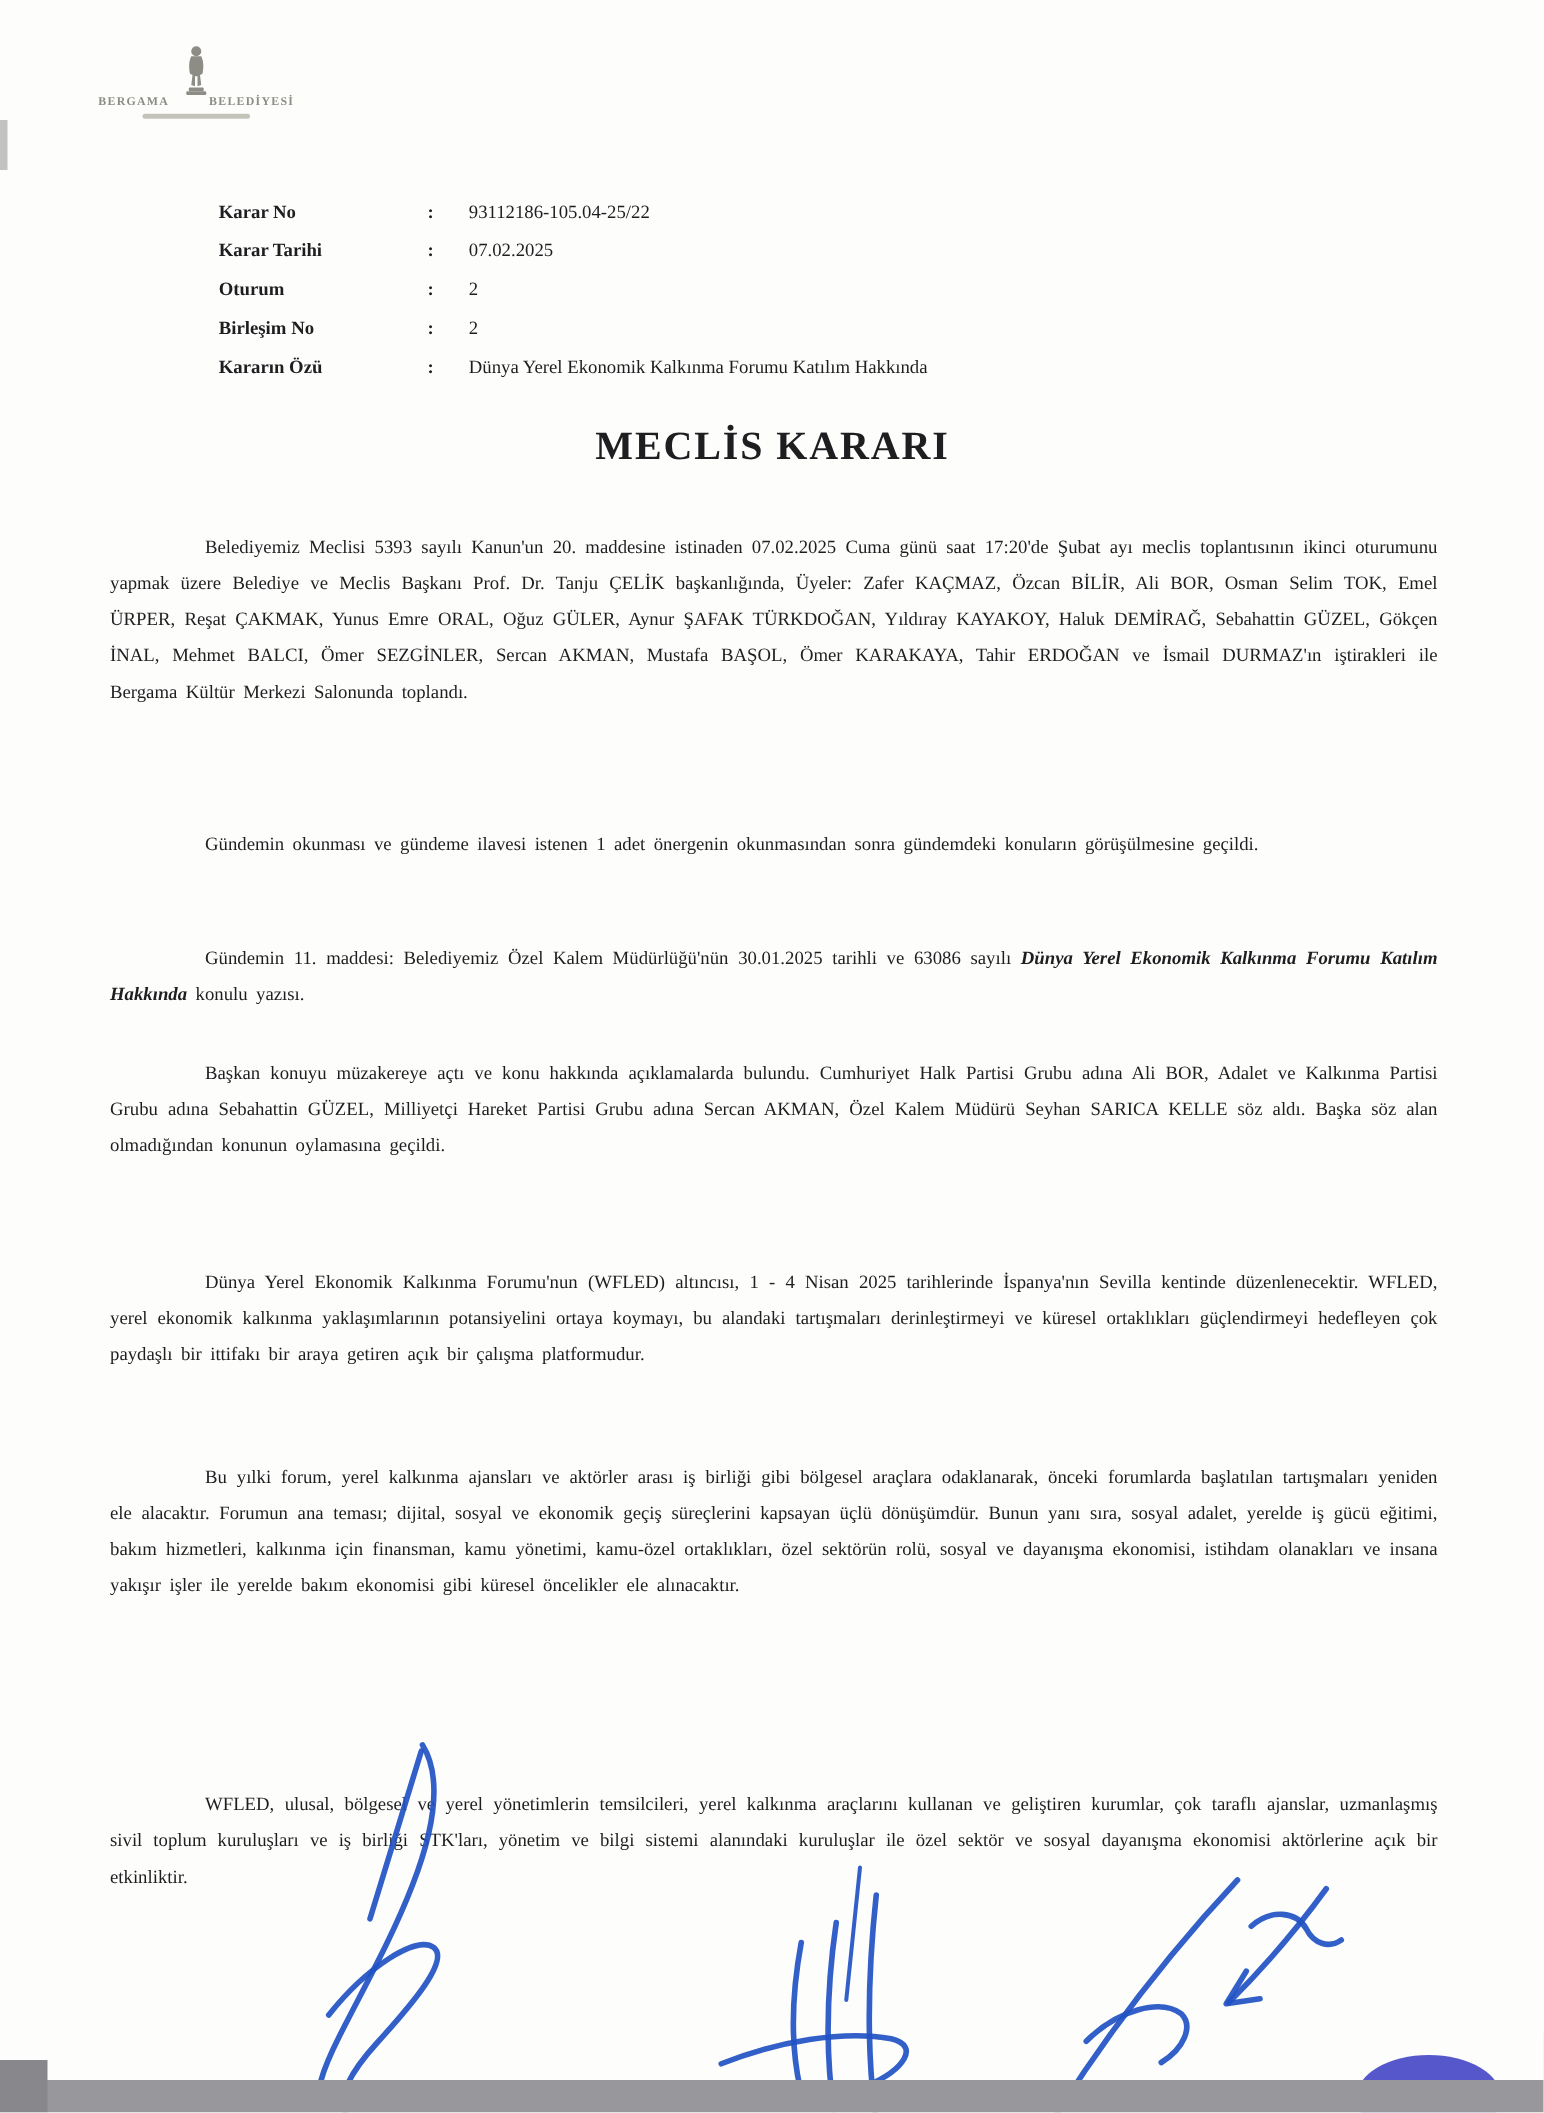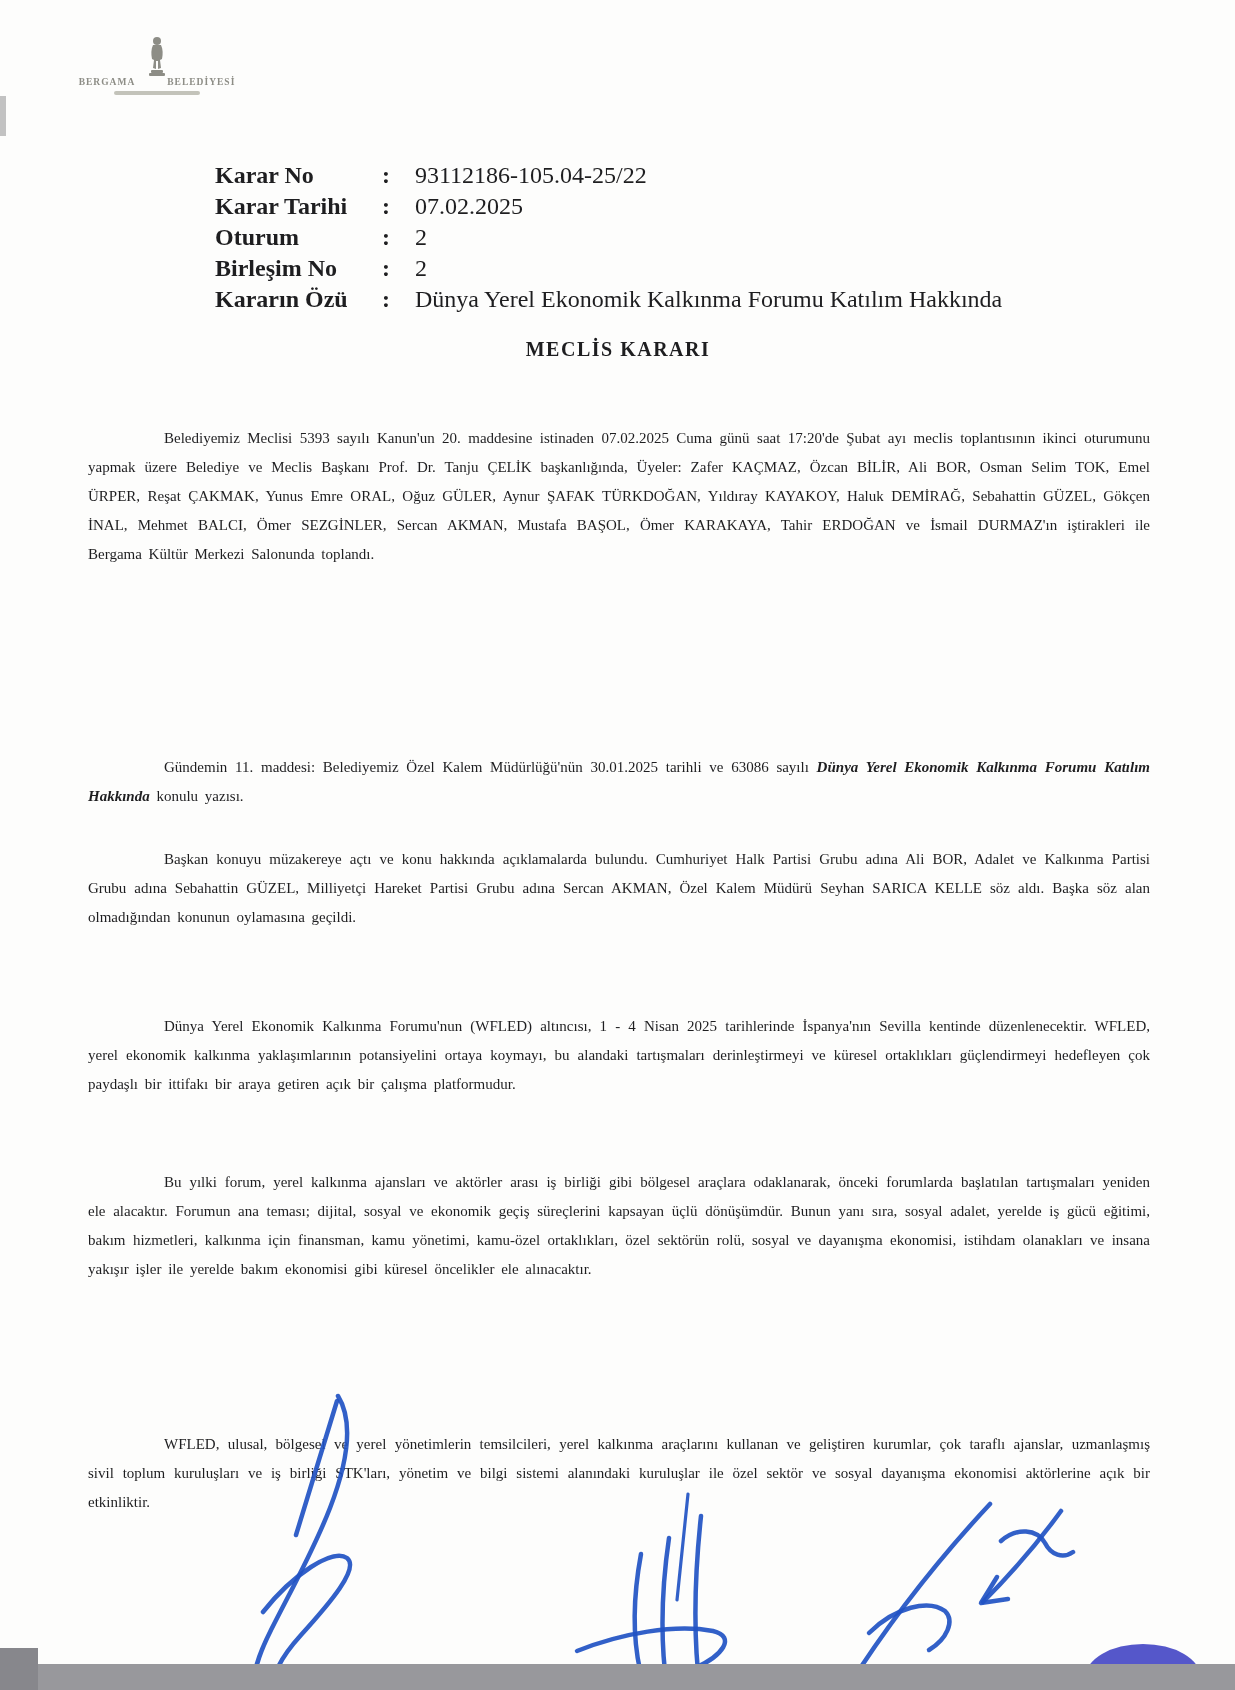--- a/index.html
+++ b/index.html
@@ -13,28 +13,28 @@
   .header{position:absolute;top:16px;left:88px;width:1060px;text-align:center;}
   .tc{font-weight:bold;font-size:22px;letter-spacing:1px;}
   .org{font-weight:bold;font-size:24px;letter-spacing:.5px;margin-top:4px;}
   
   .logo{position:absolute;top:36px;left:92px;width:130px;text-align:center;color:#8d8d86;}
   .logo svg{display:block;margin:0 auto;}
   .logo-text{font-size:9.5px;font-weight:bold;letter-spacing:1px;margin-top:1px;
              display:flex;justify-content:center;gap:32px;}
   .logo-subline{width:86px;height:4px;background:#c3c3ba;margin:4px auto 0;border-radius:2px;}
   
-  .meta{position:absolute;top:162px;left:175px;width:990px;font-size:24px;margin-left:40px;}
+  .meta{position:absolute;top:162px;left:175px;width:990px;font-size:15px;}
   .meta-row{display:flex;align-items:baseline;height:31px;}
   .m-label{width:167px;font-weight:bold;flex:none;}
   .m-colon{width:33px;font-weight:bold;flex:none;}
   .m-value{white-space:nowrap;}
   
   .sec-title{position:absolute;top:338px;left:88px;width:1060px;text-align:center;
-             font-weight:bold;font-size:20px;letter-spacing:1.5px;}
+             font-weight:bold;font-size:32px;letter-spacing:1.5px;}
   
   .para{
     position:absolute;left:88px;width:1062px;margin:0;
     font-size:15px;line-height:29px;text-align:justify;
     text-indent:76px;word-spacing:3px;z-index:1;
   }
   .p1{top:424px;}
   .p2{top:662px;}
   .p3{top:753px;}
   .p4{top:845px;}
@@ -98,20 +98,21 @@
     <div class="meta-row">
       <span class="m-label">Kararın Özü</span>
       <span class="m-colon">:</span>
       <span class="m-value">Dünya Yerel Ekonomik Kalkınma Forumu Katılım Hakkında</span>
     </div>
   </div>
 
   <div class="sec-title">MECLİS KARARI</div>
 
   <p class="para p1">Belediyemiz Meclisi 5393 sayılı Kanun'un 20. maddesine istinaden 07.02.2025 Cuma günü saat 17:20'de Şubat ayı meclis toplantısının ikinci oturumunu yapmak üzere Belediye ve Meclis Başkanı Prof. Dr. Tanju ÇELİK başkanlığında, Üyeler: Zafer KAÇMAZ, Özcan BİLİR, Ali BOR, Osman Selim TOK, Emel ÜRPER, Reşat ÇAKMAK, Yunus Emre ORAL, Oğuz GÜLER, Aynur ŞAFAK TÜRKDOĞAN, Yıldıray KAYAKOY, Haluk DEMİRAĞ, Sebahattin GÜZEL, Gökçen İNAL, Mehmet BALCI, Ömer SEZGİNLER, Sercan AKMAN, Mustafa BAŞOL, Ömer KARAKAYA, Tahir ERDOĞAN ve İsmail DURMAZ'ın iştirakleri ile Bergama Kültür Merkezi Salonunda toplandı.</p>
+  <p class="para p2">Gündemin okunması ve gündeme ilavesi istenen 1 adet önergenin okunmasından sonra gündemdeki konuların görüşülmesine geçildi.</p>
   <p class="para p3"><span>Gündemin 11. maddesi: Belediyemiz Özel Kalem Müdürlüğü'nün 30.01.2025 tarihli ve 63086 sayılı </span><span class="emph">Dünya Yerel Ekonomik Kalkınma Forumu Katılım Hakkında</span><span> konulu yazısı.</span></p>
   <p class="para p4">Başkan konuyu müzakereye açtı ve konu hakkında açıklamalarda bulundu. Cumhuriyet Halk Partisi Grubu adına Ali BOR, Adalet ve Kalkınma Partisi Grubu adına Sebahattin GÜZEL, Milliyetçi Hareket Partisi Grubu adına Sercan AKMAN, Özel Kalem Müdürü Seyhan SARICA KELLE söz aldı. Başka söz alan olmadığından konunun oylamasına geçildi.</p>
   <p class="para p5">Dünya Yerel Ekonomik Kalkınma Forumu'nun (WFLED) altıncısı, 1 - 4 Nisan 2025 tarihlerinde İspanya'nın Sevilla kentinde düzenlenecektir. WFLED, yerel ekonomik kalkınma yaklaşımlarının potansiyelini ortaya koymayı, bu alandaki tartışmaları derinleştirmeyi ve küresel ortaklıkları güçlendirmeyi hedefleyen çok paydaşlı bir ittifakı bir araya getiren açık bir çalışma platformudur.</p>
   <p class="para p6">Bu yılki forum, yerel kalkınma ajansları ve aktörler arası iş birliği gibi bölgesel araçlara odaklanarak, önceki forumlarda başlatılan tartışmaları yeniden ele alacaktır. Forumun ana teması; dijital, sosyal ve ekonomik geçiş süreçlerini kapsayan üçlü dönüşümdür. Bunun yanı sıra, sosyal adalet, yerelde iş gücü eğitimi, bakım hizmetleri, kalkınma için finansman, kamu yönetimi, kamu-özel ortaklıkları, özel sektörün rolü, sosyal ve dayanışma ekonomisi, istihdam olanakları ve insana yakışır işler ile yerelde bakım ekonomisi gibi küresel öncelikler ele alınacaktır.</p>
   <p class="para p7">WFLED, ulusal, bölgesel ve yerel yönetimlerin temsilcileri, yerel kalkınma araçlarını kullanan ve geliştiren kurumlar, çok taraflı ajanslar, uzmanlaşmış sivil toplum kuruluşları ve iş birliği STK'ları, yönetim ve bilgi sistemi alanındaki kuruluşlar ile özel sektör ve sosyal dayanışma ekonomisi aktörlerine açık bir etkinliktir.</p>
 
   <svg class="ink" width="1235" height="1690" viewBox="0 0 1235 1690">
     <g stroke="#2153c3">
       <path d="M338,1396 C354,1422 347,1464 330,1508 C313,1552 290,1592 271,1630 C258,1656 251,1676 257,1687"></path>
       <path d="M337,1401 C323,1446 310,1490 296,1535"></path>

